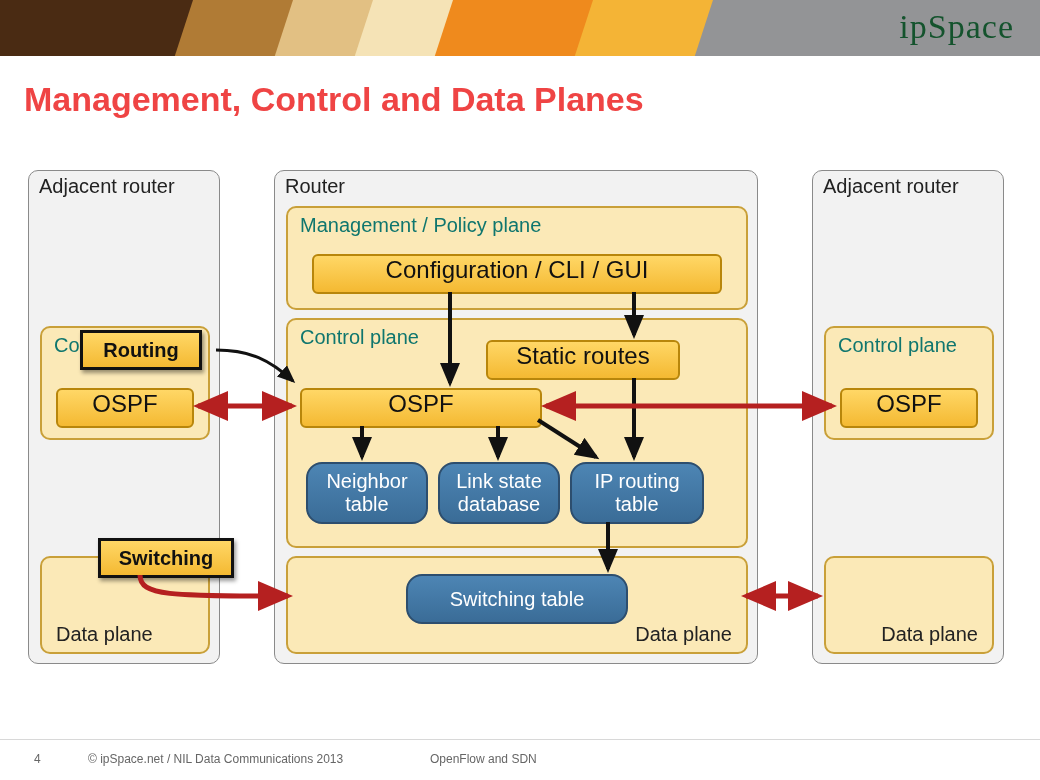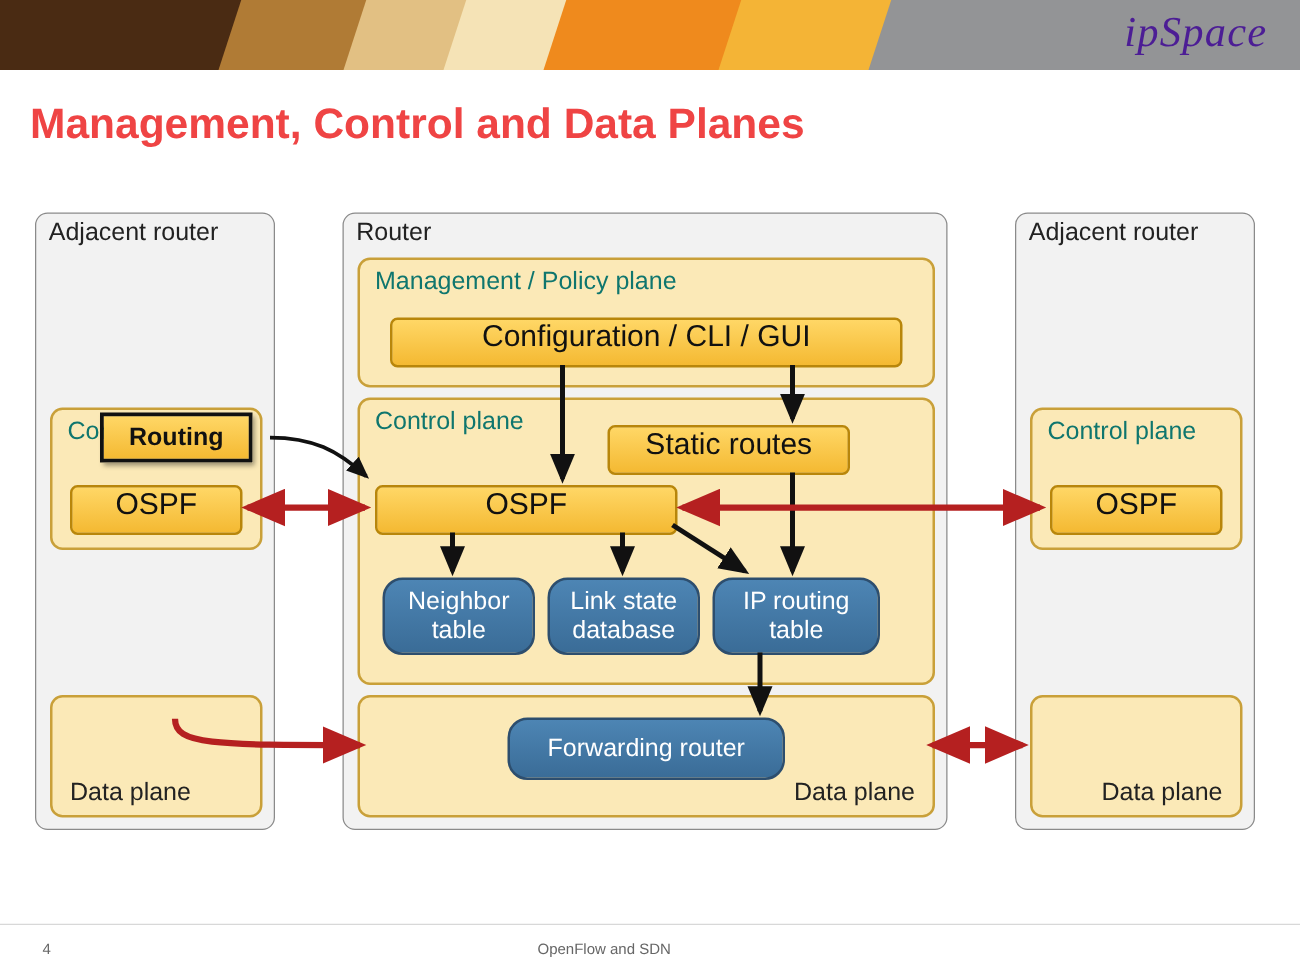--- a/index.html
+++ b/index.html
@@ -1,20 +1,20 @@
 <!DOCTYPE html>
 <html><head>
 <meta charset="utf-8">
 <style>
 html,body{margin:0;padding:0;width:1040px;height:780px;font-family:Arial,Helvetica,sans-serif;background:#fff;overflow:hidden}
 .slide{position:relative;width:1040px;height:780px}
 
 .header{position:absolute;left:0;top:0;width:1040px;height:56px;overflow:hidden}
 .header .strip{position:absolute;top:-60px;height:200px;transform:skewX(-18deg)}
-.header .logo{position:absolute;right:26px;top:8px;font-family:'Brush Script MT',cursive;font-style:italic;color:#4c1d95;font-size:34px;letter-spacing:1px}
+.header .logo{position:absolute;right:26px;top:8px;font-family:'Brush Script MT',cursive;color:#14532d;font-size:34px;letter-spacing:1px}
 
 .title{position:absolute;left:24px;top:80px;font-size:34px;font-weight:bold;color:#ef4444}
 
 .footer{position:absolute;left:0;bottom:0;width:1040px;height:40px;border-top:1px solid #d8d8d8;background:#fff;z-index:20}
 .footer .page{position:absolute;left:34px;top:12px;font-size:12px;color:#666}
 .footer .copy{position:absolute;left:88px;top:12px;font-size:12px;color:#666}
 .footer .topic{position:absolute;left:430px;top:12px;font-size:12px;color:#666}
 
 .panel{position:absolute;border:1.5px solid #8a8a8a;border-radius:10px;background:#f2f2f2}
 .panel > .plabel{position:absolute;left:10px;top:4px;font-size:20px;color:#222}
@@ -85,38 +85,41 @@
       <span>Link state database</span>
     </div>
 <div class="box-b" style="left:570px;top:462px;width:130px;height:58px">
       <span>IP routing table</span>
     </div>
 
 <div class="plane" style="left:286px;top:556px;width:458px;height:94px">
   <div class="plabel-bot">Data plane</div>
 </div>
 <div class="box-b" style="left:406px;top:574px;width:218px;height:46px">
-      <span>Forwarding router</span>
+      <span>Switching table</span>
     </div>
 
 <div class="panel" style="left:812px;top:170px;width:190px;height:492px">
   <div class="plabel">Adjacent router</div>
 </div>
 <div class="plane" style="left:824px;top:326px;width:166px;height:110px">
   <div class="plabel-top">Control plane</div>
 </div>
 <div class="box-y" style="left:840px;top:388px;width:134px;height:36px">
       <span>OSPF</span>
     </div>
 <div class="plane" style="left:824px;top:556px;width:166px;height:94px">
   <div class="plabel-bot">Data plane</div>
 </div>
 
 <div class="callout" style="left:80px;top:330px;width:116px;height:34px">
       <span>Routing</span>
+    </div>
+<div class="callout" style="left:98px;top:538px;width:130px;height:34px">
+      <span>Switching</span>
     </div>
 
 <svg class="arrows" viewBox="0 0 1040 780">
   <defs>
     <marker id="ared" markerWidth="8" markerHeight="8" refX="6" refY="3" orient="auto">
       <path d="M0,0 L7,3 L0,6 Z" fill="#b52020"></path>
     </marker>
     <marker id="aredb" markerWidth="8" markerHeight="8" refX="1" refY="3" orient="auto">
       <path d="M7,0 L0,3 L7,6 Z" fill="#b52020"></path>
     </marker>
@@ -140,16 +143,17 @@
   <line x1="546" y1="406" x2="832" y2="406" stroke="#b52020" stroke-width="5" marker-start="url(#aredb)" marker-end="url(#ared)"></line>
 
   <path d="M216 350 C 250 350 270 360 293 381" stroke="#111" stroke-width="3" fill="none" marker-end="url(#ablk)"></path>
 
   <path d="M140 575 C 140 596 170 596 288 596" stroke="#b52020" stroke-width="5" fill="none" marker-end="url(#ared)"></path>
   <line x1="746" y1="596" x2="818" y2="596" stroke="#b52020" stroke-width="5" marker-start="url(#aredb)" marker-end="url(#ared)"></line>
 </svg>
 
 <div class="footer">
   <div class="page">4</div>
+  <div class="copy">© ipSpace.net / NIL Data Communications 2013</div>
   <div class="topic">OpenFlow and SDN</div>
 </div>
 
 </div>
 
 </body></html>

